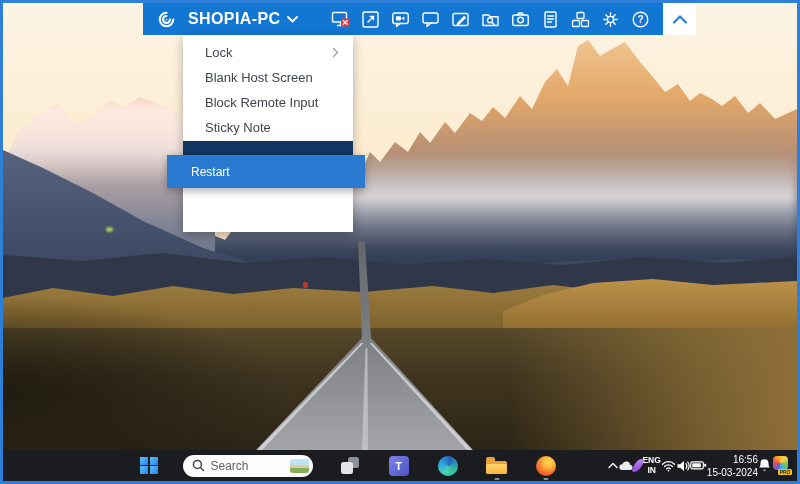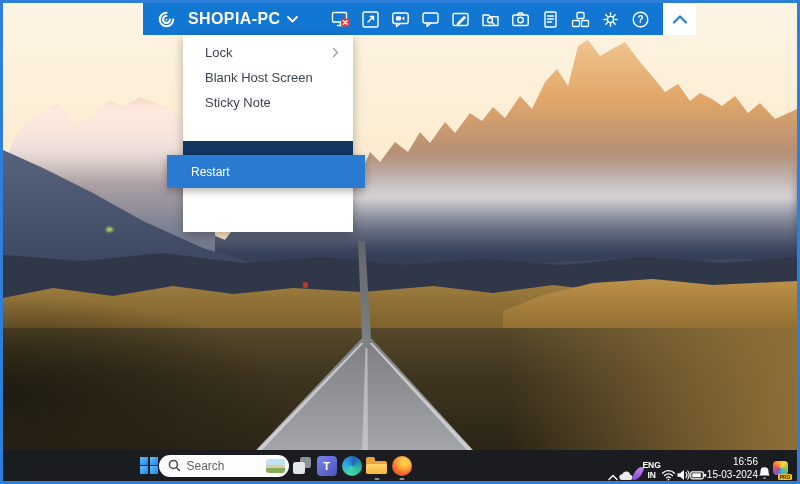--- a/index.html
+++ b/index.html
@@ -84,21 +84,21 @@
     background:linear-gradient(135deg,#ffb347,#ef6a23); }
   .w-cloud { position:absolute; left:3px; top:2px; width:15px; height:9px; border-radius:7px;
     background:linear-gradient(180deg,#ffffff,#c9d6ea); }
   .w-badge { position:absolute; right:-2px; top:-3px; width:11px; height:11px; border-radius:50%;
     background:#e63946; color:#fff; font-size:7px; font-weight:700; display:flex;
     align-items:center; justify-content:center; border:1px solid #2a2b2f; }
   .w-text { display:flex; flex-direction:column; line-height:1.2; }
   .w-temp { color:#fff; font-size:10.5px; font-weight:700; }
   .w-cond { color:#d5d5d5; font-size:9px; }
   .tb-center { position:absolute; left:137px; top:0; height:31px; display:flex;
-    align-items:center; gap:1px; }
+    align-items:center; gap:25px; }
   .start { display:grid; grid-template-columns:8px 8px; grid-gap:1.5px; cursor:pointer; }
   .start i { display:block; width:8px; height:8px; background:linear-gradient(135deg,#5fc0ff,#1f84e8); }
   .search-pill { width:130px; height:22px; background:#fdfdfd; border-radius:12px; display:flex;
     align-items:center; padding:0 4px 0 9px; gap:6px; cursor:text; }
   .search-pill span.ph { flex:1; color:#5f6368; font-size:12px; }
   .search-thumb { width:19px; height:14px; border-radius:3px;
     background:linear-gradient(180deg,#bfe3f2 0 40%,#e0cf9d 40% 62%,#84ad55 62% 100%); }
   .tb-app { position:relative; width:24px; height:31px; display:flex; align-items:center;
     justify-content:center; cursor:pointer; }
   .run-dot { position:absolute; bottom:1px; left:50%; transform:translateX(-50%);
@@ -110,21 +110,21 @@
     display:flex; align-items:center; justify-content:center; color:#fff; font-size:11px; font-weight:700; }
   .edge { width:20px; height:20px; border-radius:50%;
     background:conic-gradient(from 200deg,#45d3b0,#2ca8de,#2563c4,#30b89d,#45d3b0); }
   .folder { position:relative; width:21px; height:17px; }
   .folder-tab { position:absolute; left:0; top:0; width:9px; height:5px; background:#e8a33d; border-radius:2px 2px 0 0; }
   .folder-body { position:absolute; left:0; bottom:0; width:21px; height:13px; background:#e8a33d; border-radius:2px; }
   .folder-front { position:absolute; left:0; bottom:0; width:21px; height:10px;
     background:linear-gradient(180deg,#ffd36a,#f7b63f); border-radius:2px; }
   .firefox { width:20px; height:20px; border-radius:50%;
     background:radial-gradient(circle at 62% 30%,#ffe14d 0%,#ffb23e 30%,#f3652a 65%,#d23a22 100%); }
-  .tray { position:absolute; right:5px; top:0; height:31px; display:flex; align-items:flex-end; }
+  .tray { position:absolute; right:5px; top:0; height:31px; display:flex; align-items:center; }
   .tray-item { display:flex; align-items:center; justify-content:center; cursor:pointer; }
   .feather { width:8px; height:15px; background:linear-gradient(160deg,#c98ef0,#8040d8);
     border-radius:80% 10% 80% 10%; transform:rotate(20deg); }
   .lang { display:flex; flex-direction:column; align-items:center; font-size:8.5px; line-height:1.15;
     color:#fff; font-weight:600; }
   .clock { display:flex; flex-direction:column; align-items:flex-end; font-size:10px;
     line-height:1.3; color:#fff; }
   .pro-icon { position:relative; width:21px; height:21px; }
   .pro-shape { position:absolute; left:2px; top:1px; width:15px; height:14px; border-radius:4px;
     background:conic-gradient(from 40deg,#f6d44d,#8bc34a,#29b6f6,#7e57c2,#ef5350,#ffa726,#f6d44d); }
@@ -268,20 +268,23 @@
       <span>
         <svg width="7" height="11" viewBox="0 0 7 11" fill="none" stroke="#99a0aa" stroke-width="1.4" stroke-linecap="round" stroke-linejoin="round">
             <path d="M1.5 1.5l4 4-4 4"></path>
           </svg>
       </span>
     </div>
     <div class="menu-item">
       <span>Blank Host Screen</span>
     </div>
     <div class="menu-item">
+      <span>Block Remote Input</span>
+    </div>
+    <div class="menu-item">
       <span>Sticky Note</span>
     </div>
     <div class="menu-restart-row"></div>
   </div>
   <div class="restart-tooltip">
     <span>Restart</span>
   </div>
 
   <div class="taskbar">
 

